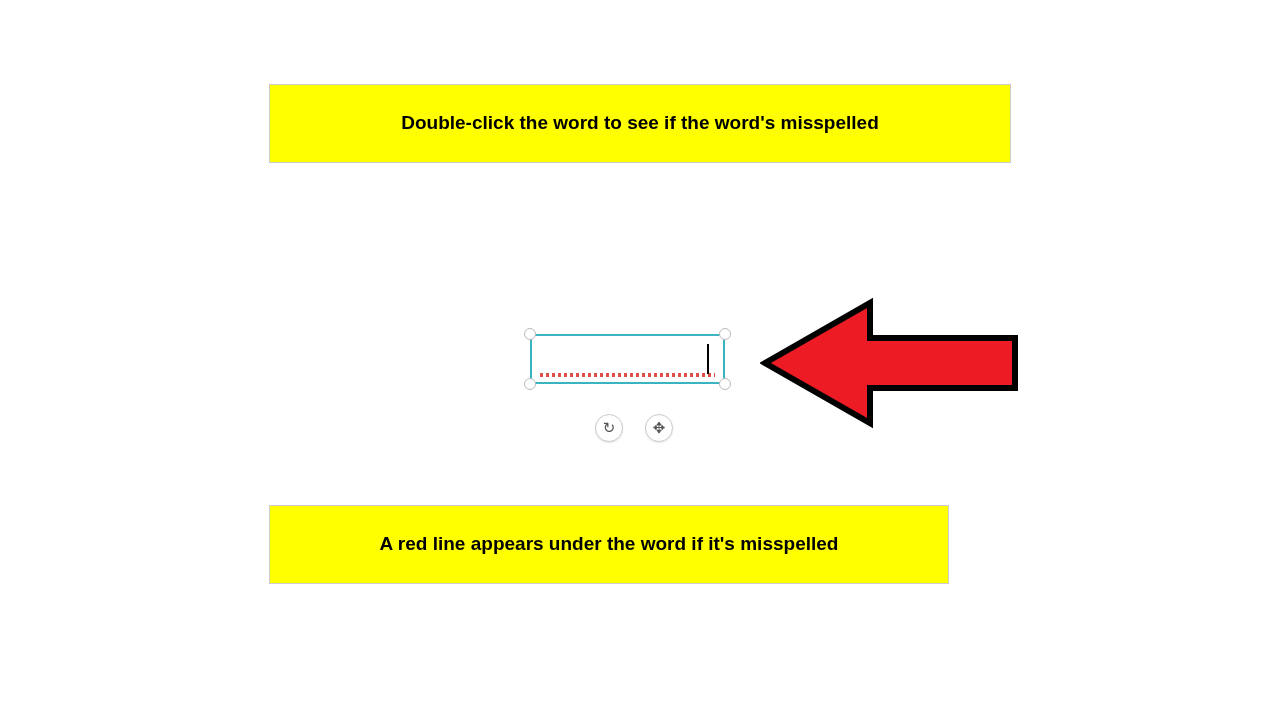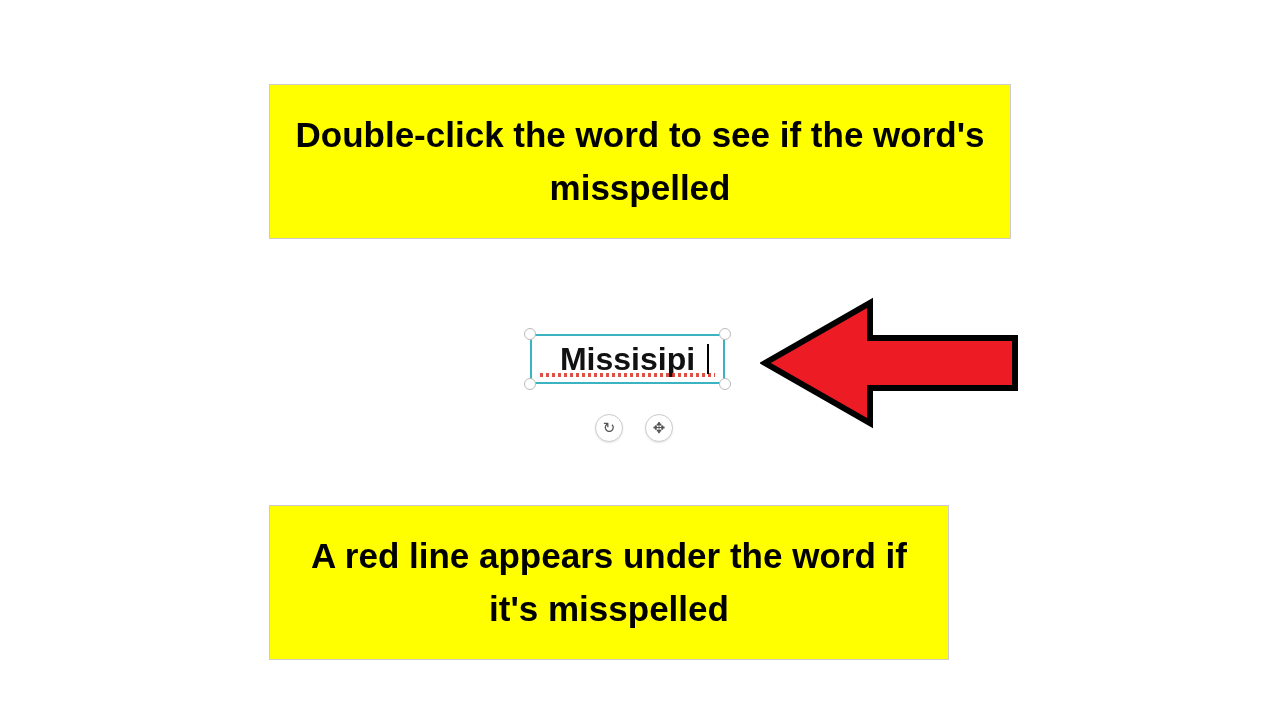--- a/index.html
+++ b/index.html
@@ -11,21 +11,21 @@
       position: relative;
       overflow: hidden;
     }
     .callout {
       position: absolute;
       background: #ffff00;
       border: 1px solid #ccc;
       padding: 24px 20px;
       text-align: center;
       font-weight: 700;
-      font-size: 35px;
+      font-size: 19px;
       line-height: 1.5;
       color: #000;
     }
     .callout-top {
       left: 269px;
       top: 84px;
       width: 742px;
     }
     .callout-bottom {
       left: 269px;
@@ -113,21 +113,20 @@
   </style>
 </head>
 <body>
 
 <div class="callout callout-top">
   <span>Double-click the word to see if the word's misspelled</span>
 </div>
 
 <div class="textbox-wrapper">
   <div class="textbox">
-    <span class="textbox-content">Missisipi</span>
     <div class="squiggle"></div>
     <div class="text-cursor"></div>
   </div>
   <div class="handle h-tl"></div>
   <div class="handle h-tr"></div>
   <div class="handle h-bl"></div>
   <div class="handle h-br"></div>
 </div>
 
 <div class="toolbar-below">

